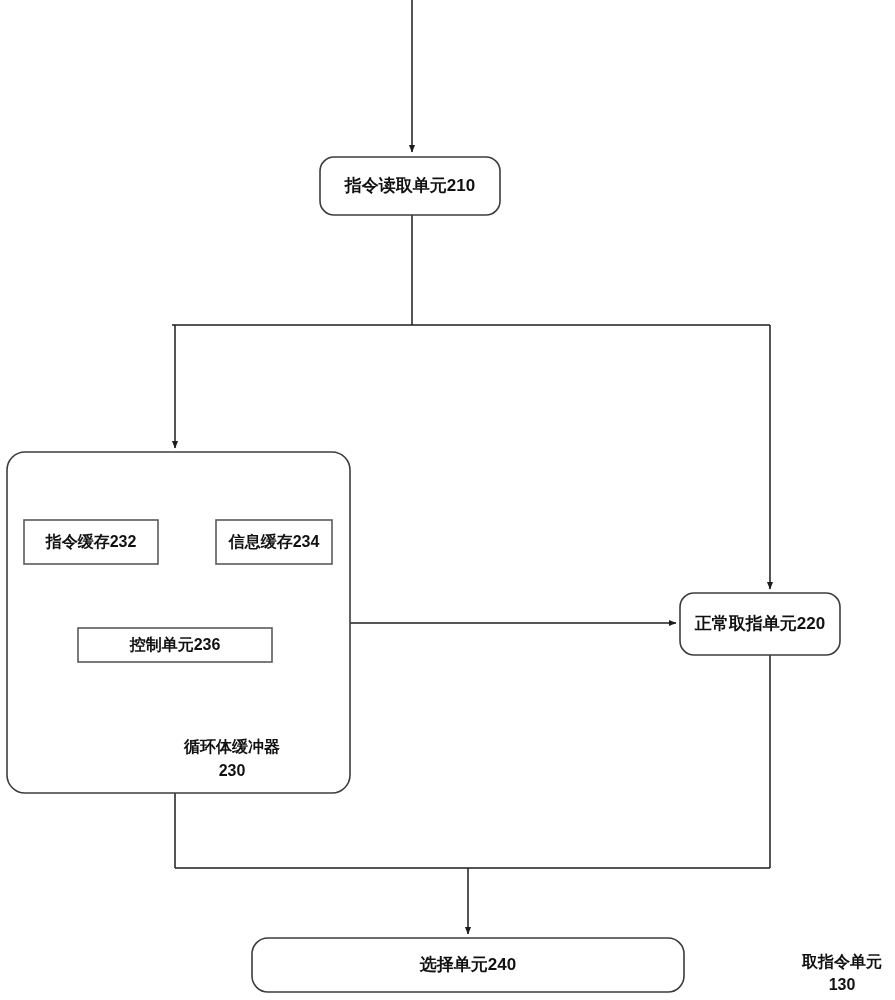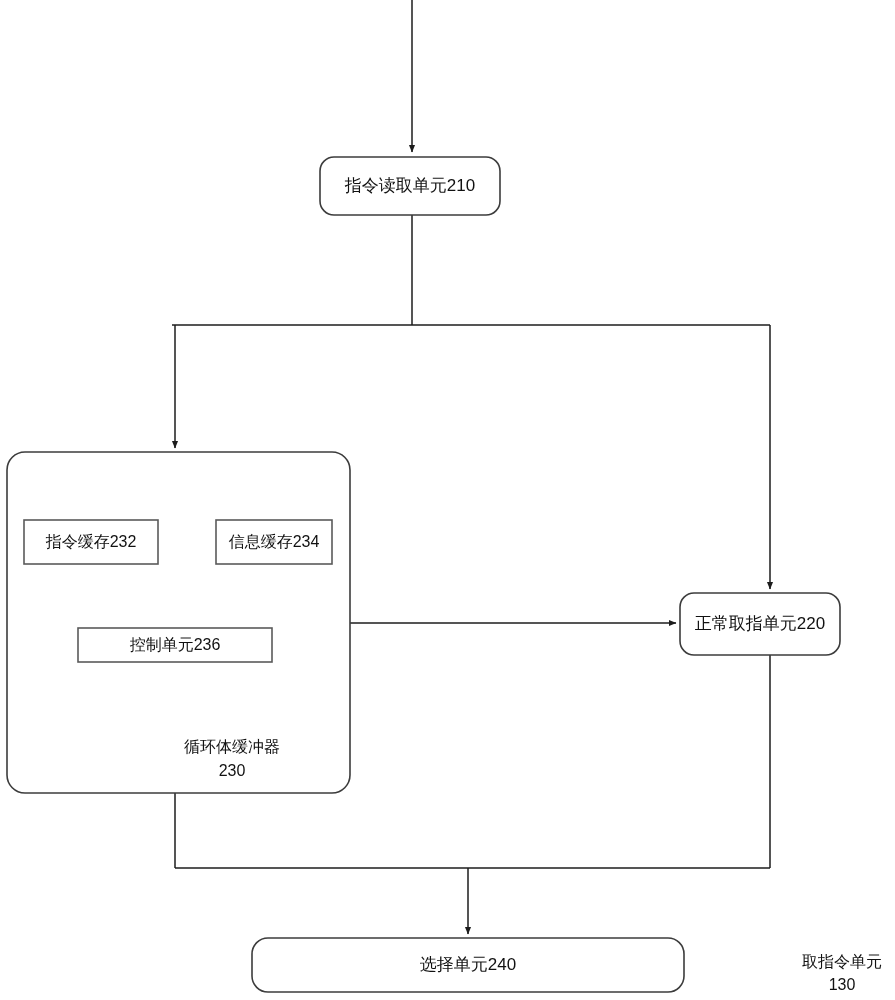--- a/index.html
+++ b/index.html
@@ -11,20 +11,21 @@
     width: 895px;
     height: 1000px;
     font-family: "Liberation Sans", "DejaVu Sans", sans-serif;
     overflow: hidden;
   }
   #diagram-root {
     position: relative;
     width: 895px;
     height: 1000px;
     background: #ffffff;
+    font-weight: bold;
   }
   svg#patent-diagram {
     display: block;
     width: 895px;
     height: 1000px;
   }
   .node-shape {
     fill: #ffffff;
     stroke: #3c3c3c;
     stroke-width: 1.6;

